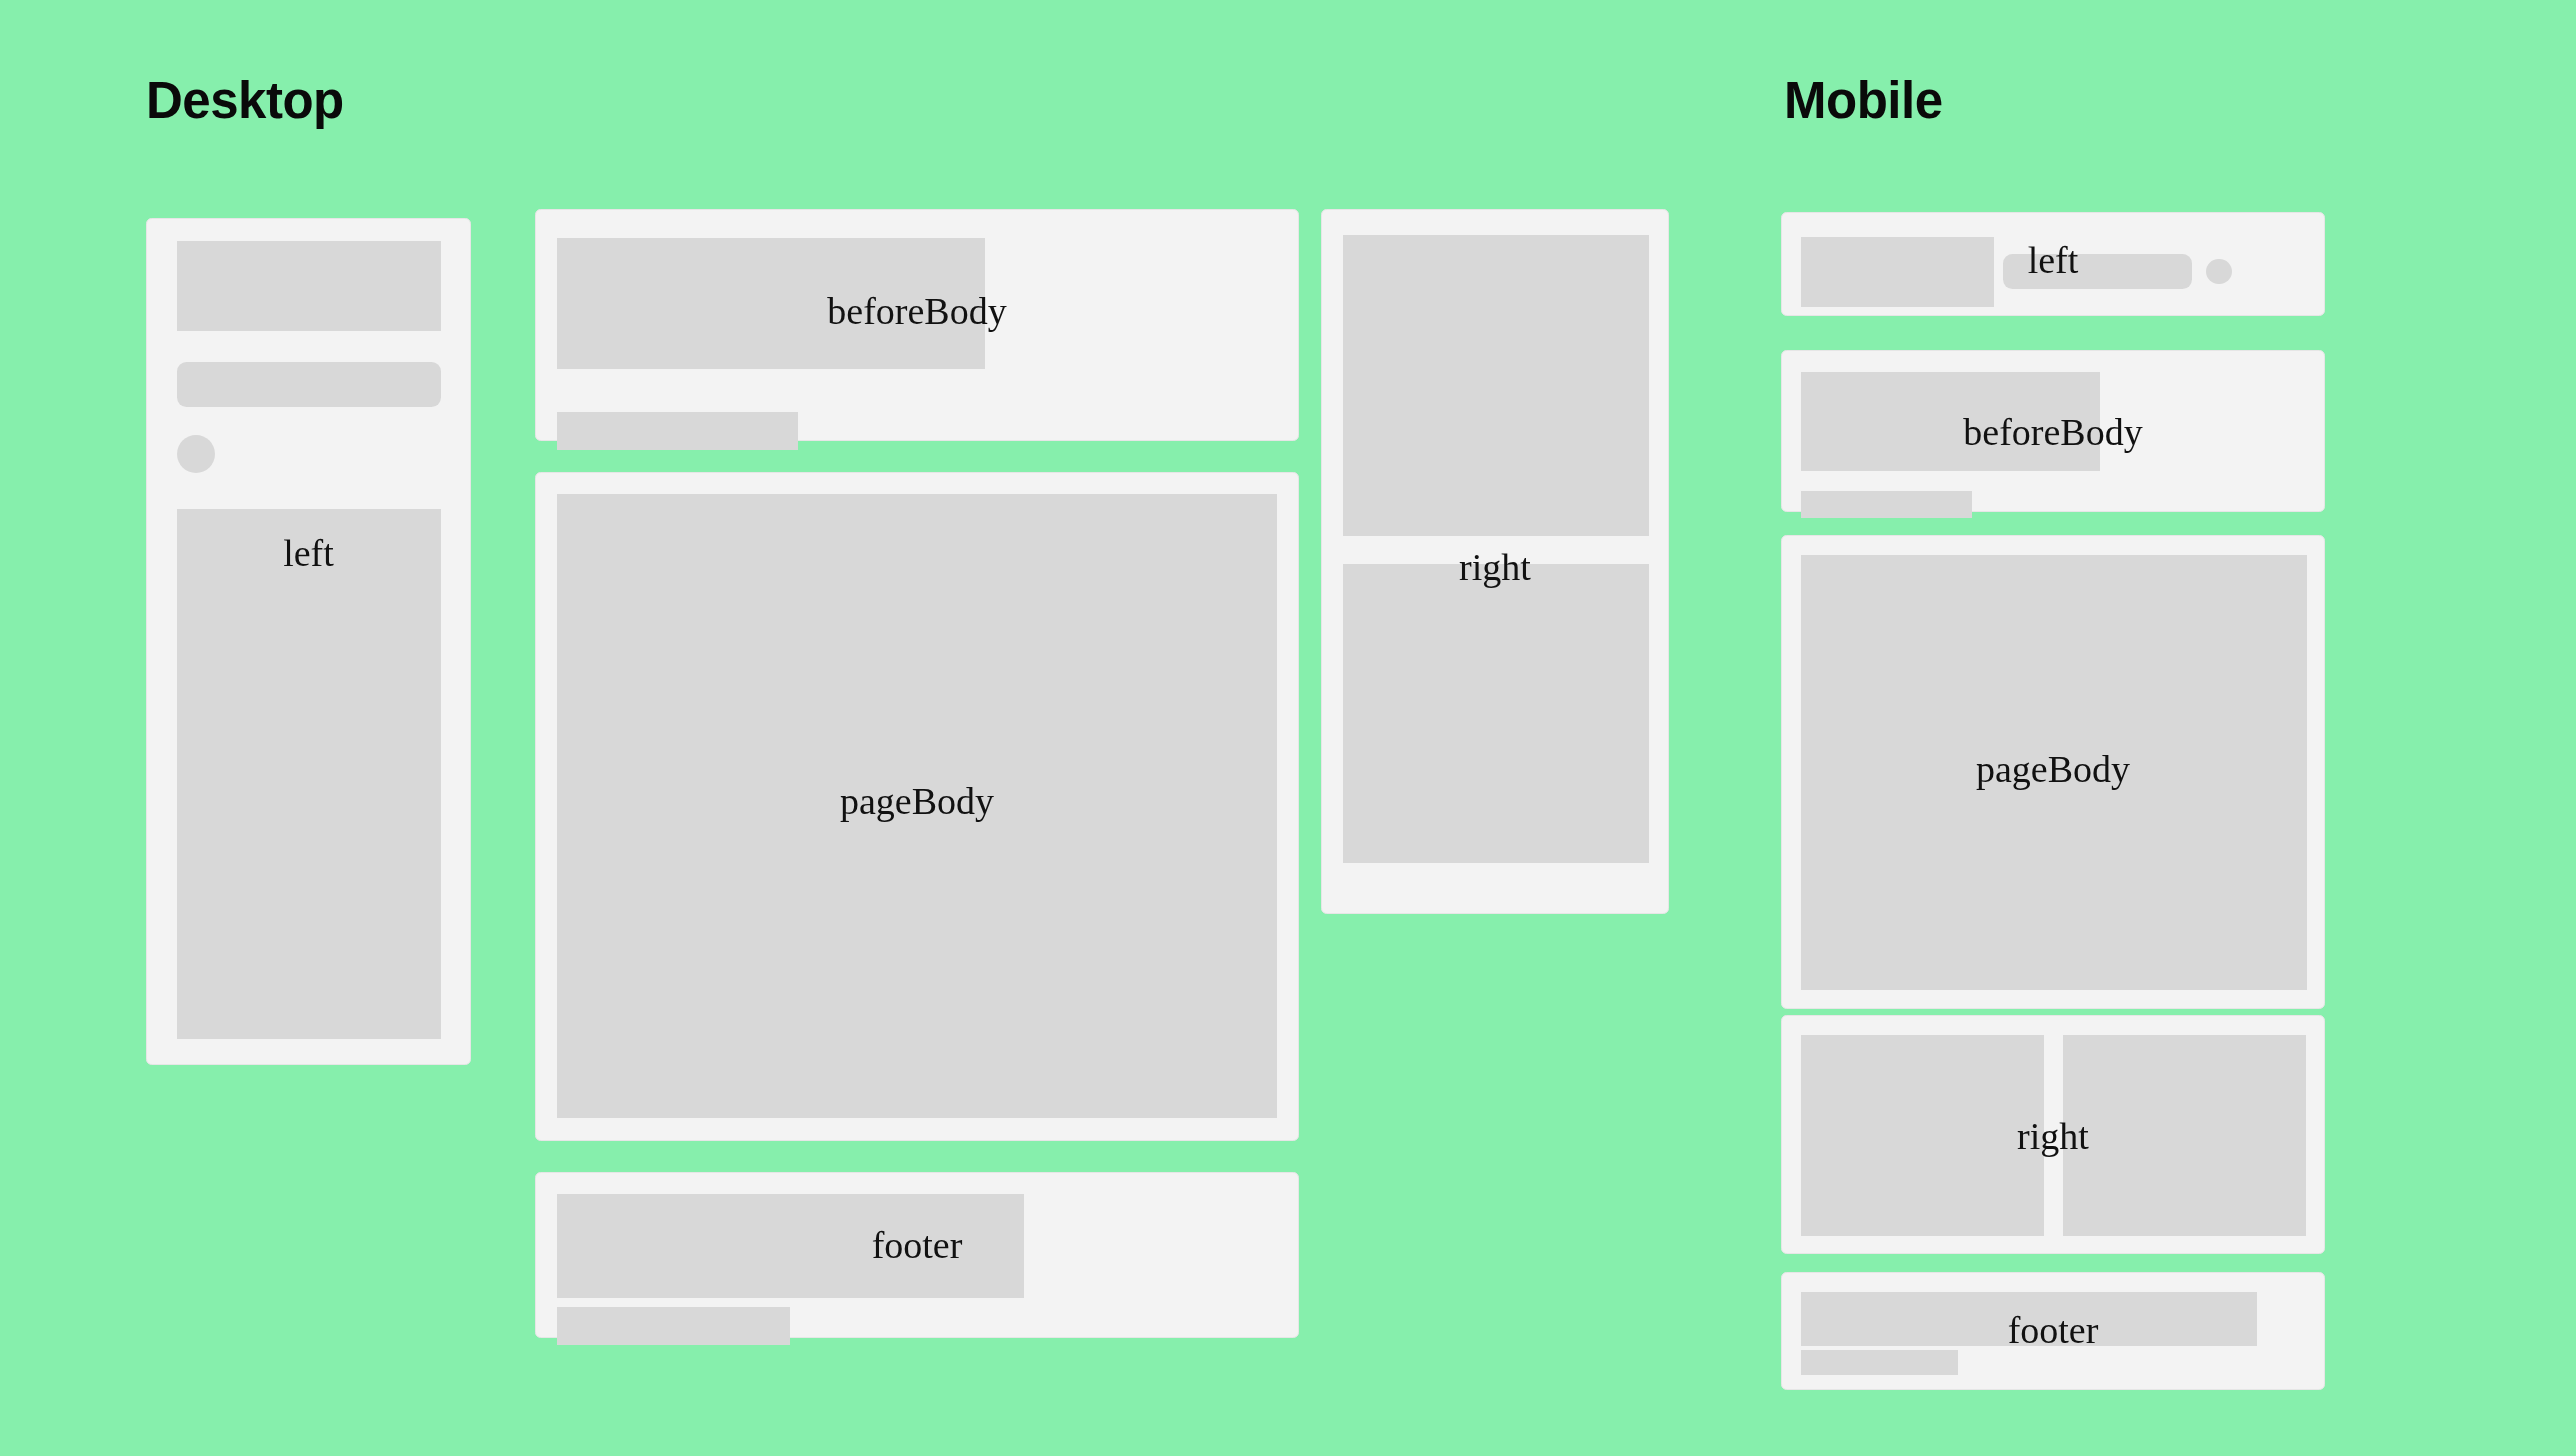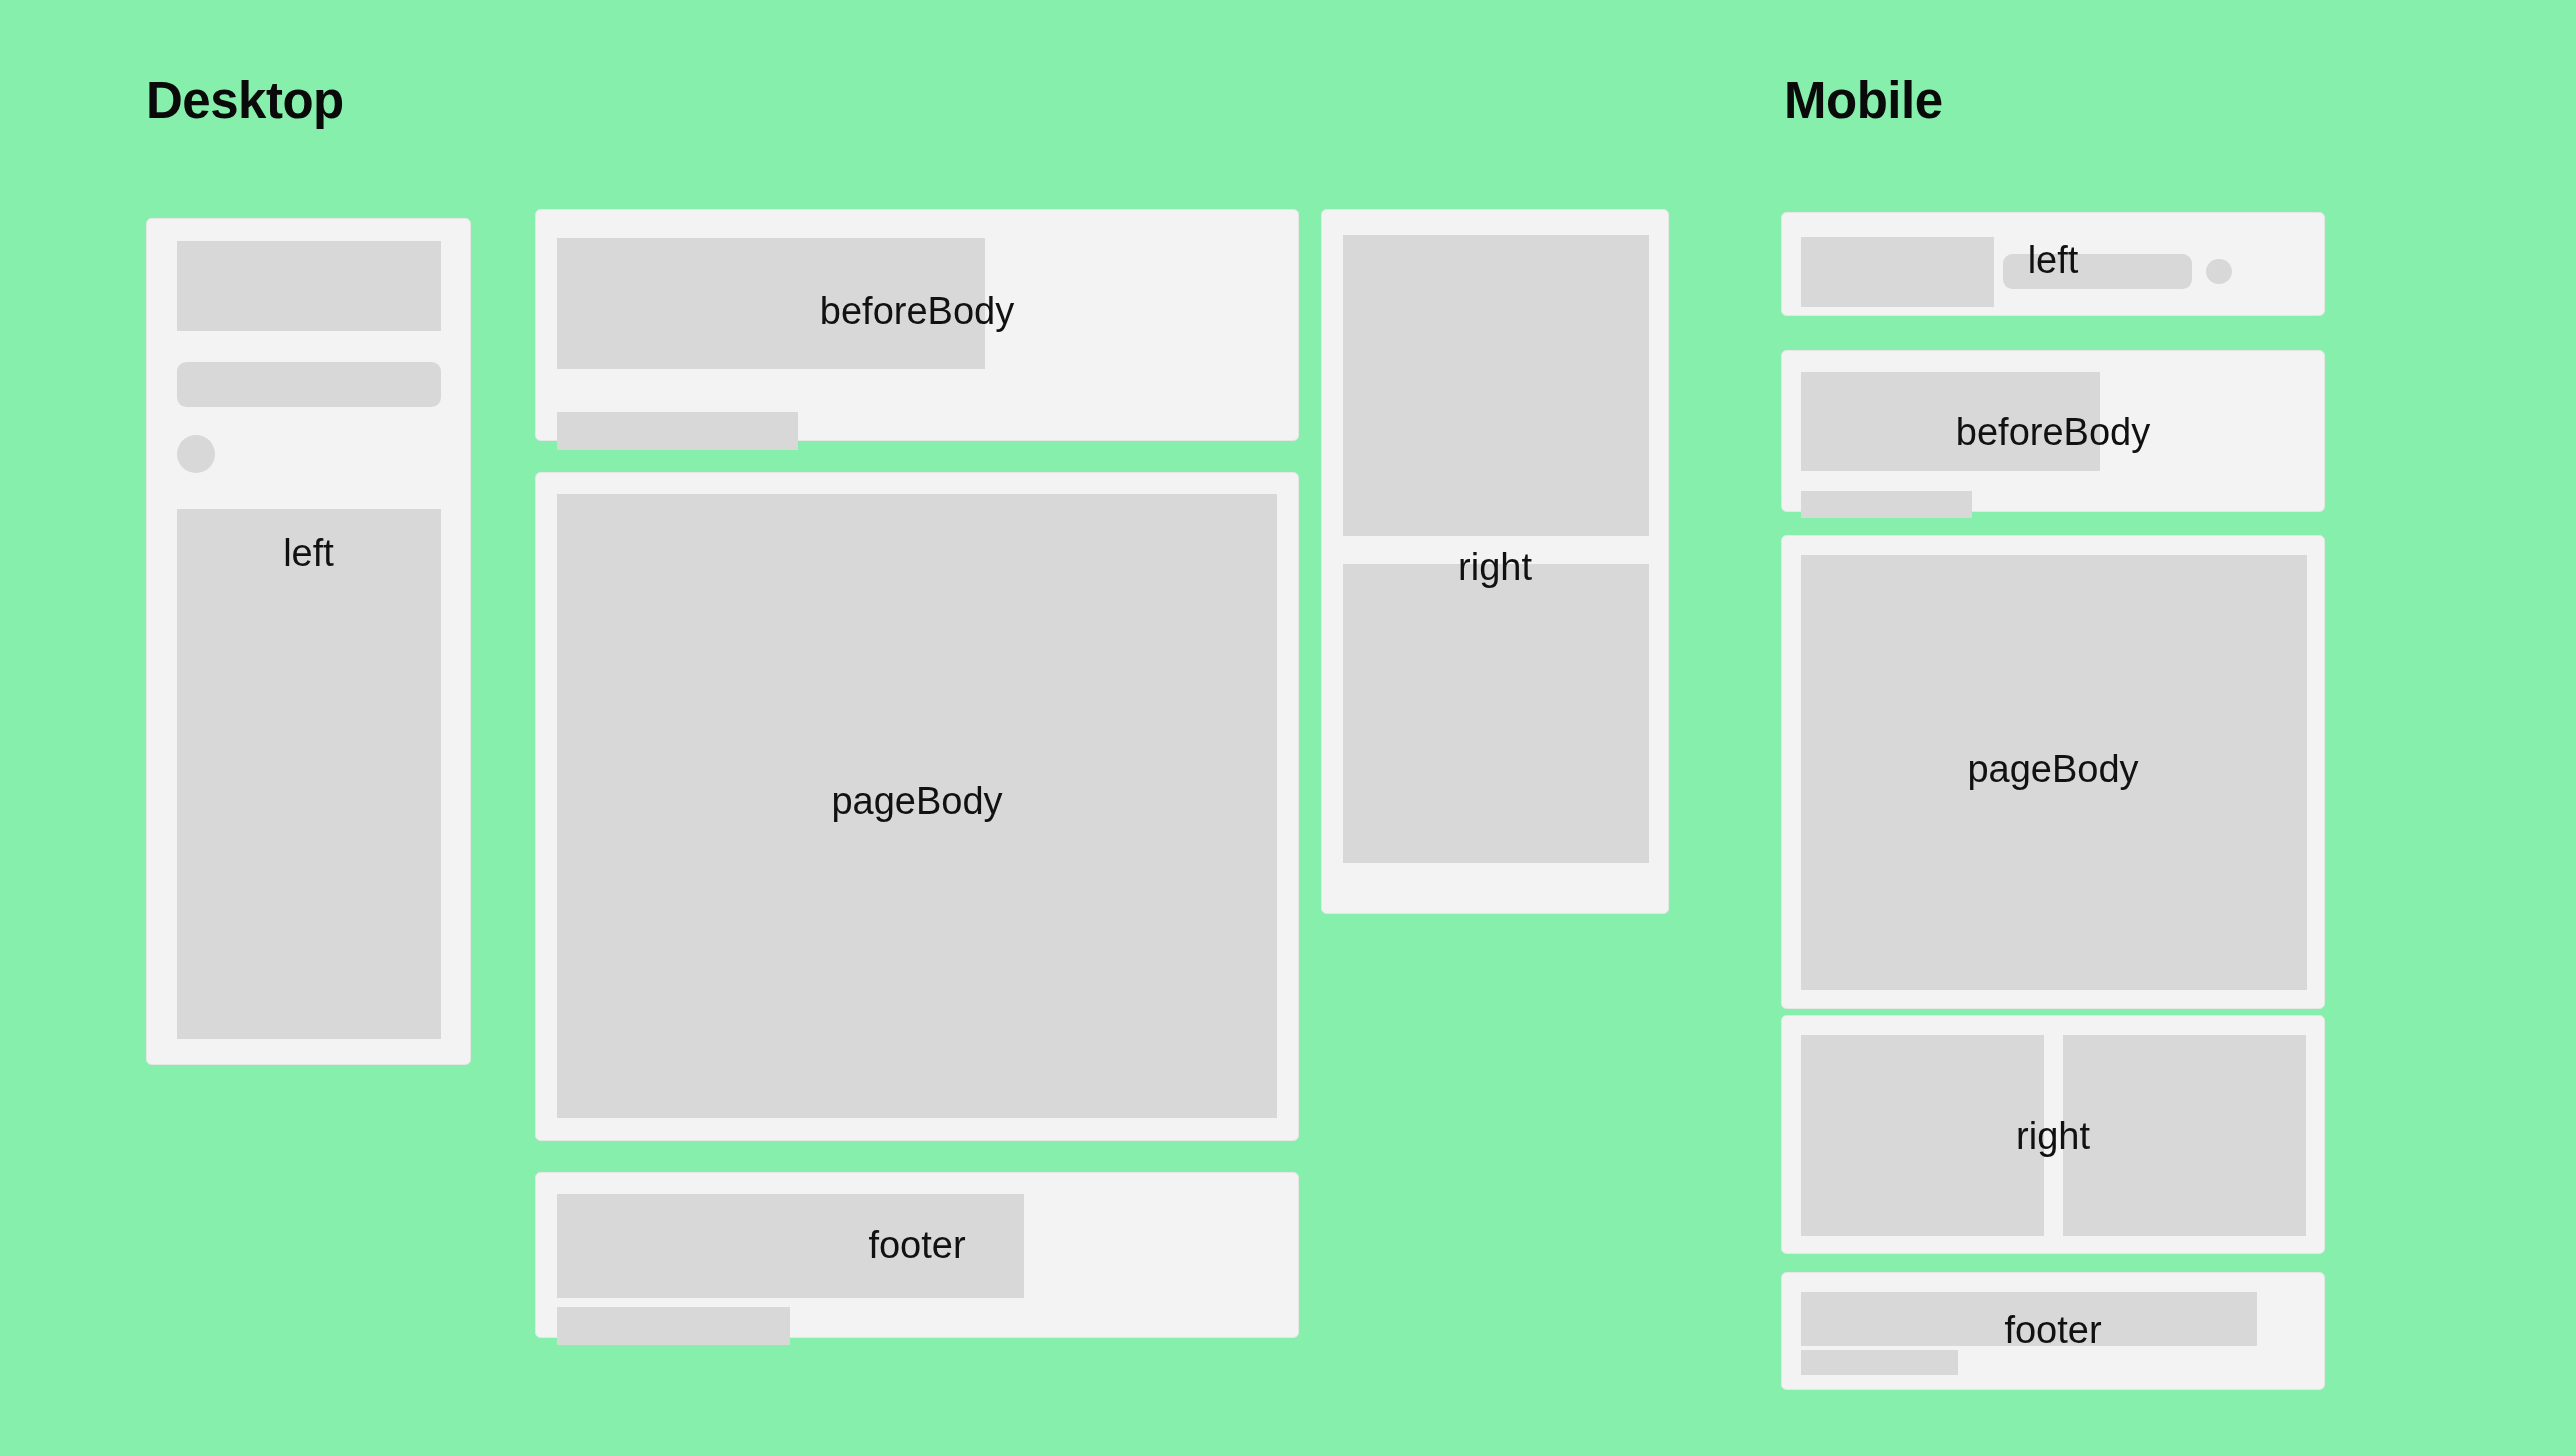--- a/index.html
+++ b/index.html
@@ -47,21 +47,21 @@
     background: #d8d8d8;
   }
   .blk.rounded { border-radius: 9.4px; }
   .blk.circle  { border-radius: 50%; }
 
   
   .slot-label {
     position: absolute;
     left: 0;
     right: 0;
-    font-family: Liberation Sans, sans-serif;
+    font-family: Liberation Serif, serif;
     font-size: 38px;
     line-height: 43px;
     color: #111111;
     text-align: center;
     white-space: nowrap;
     pointer-events: none;
   }
 
   
   #desktop-left-card {

